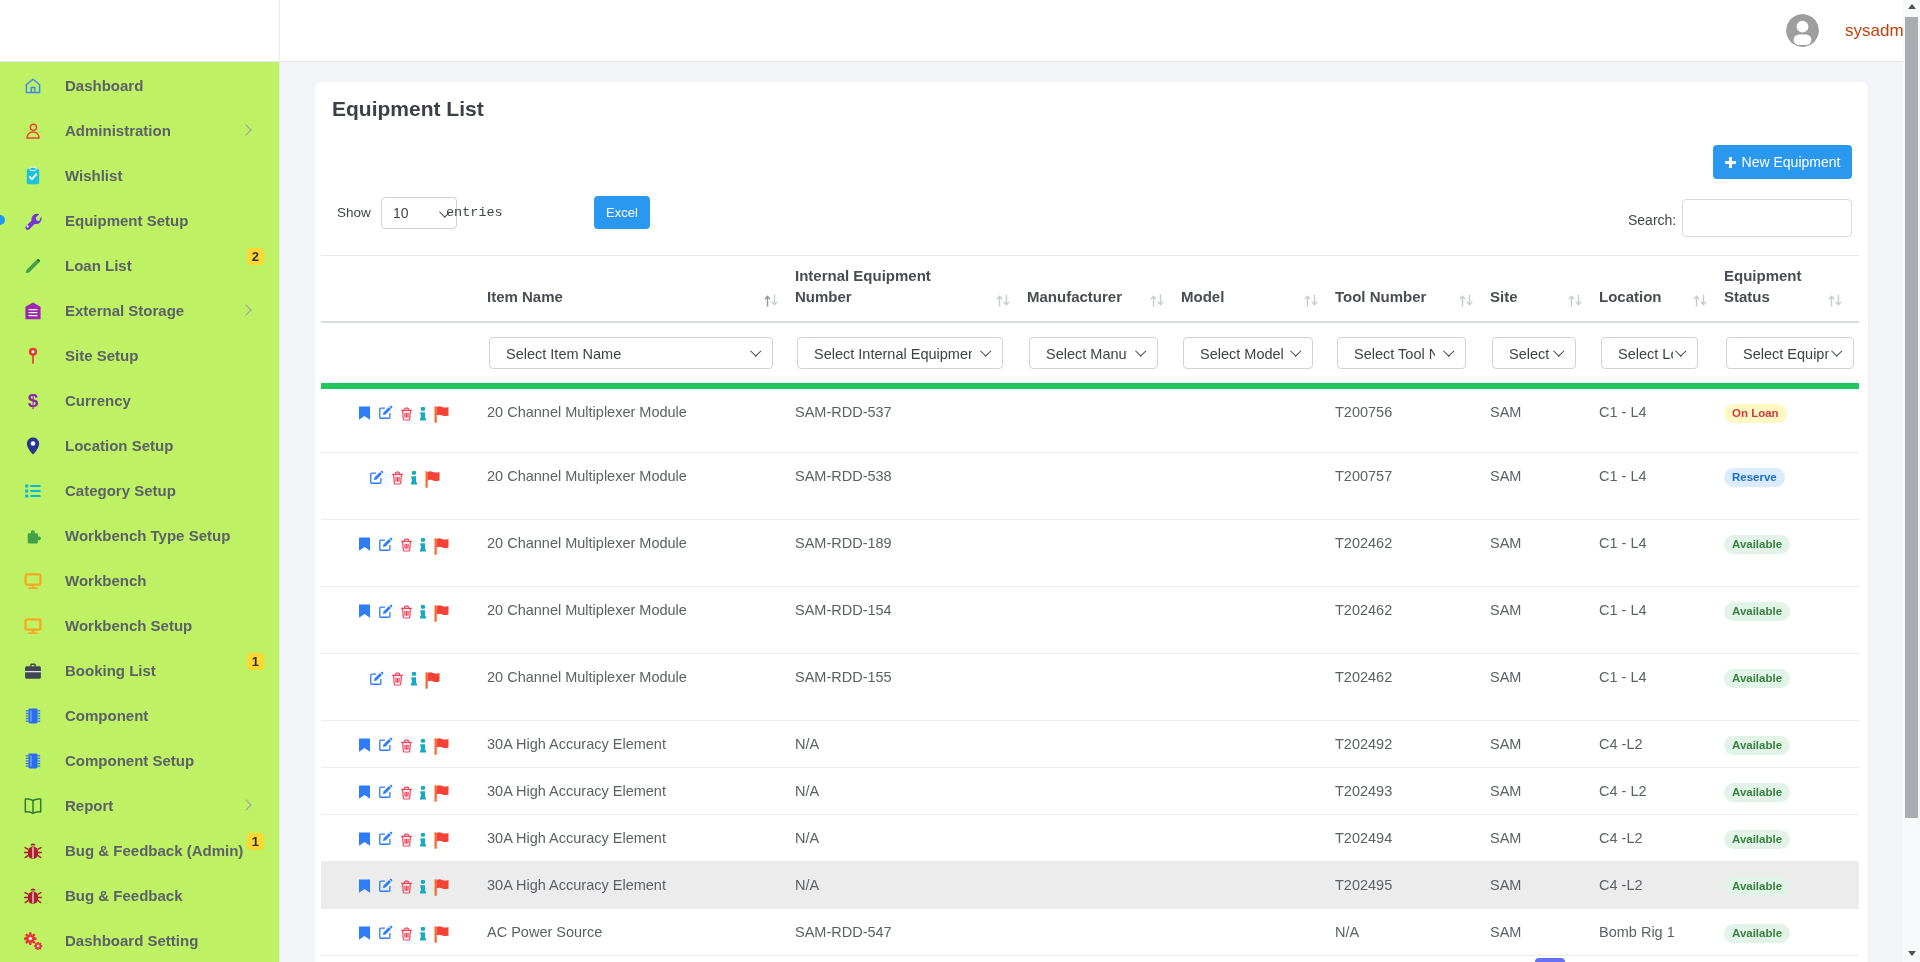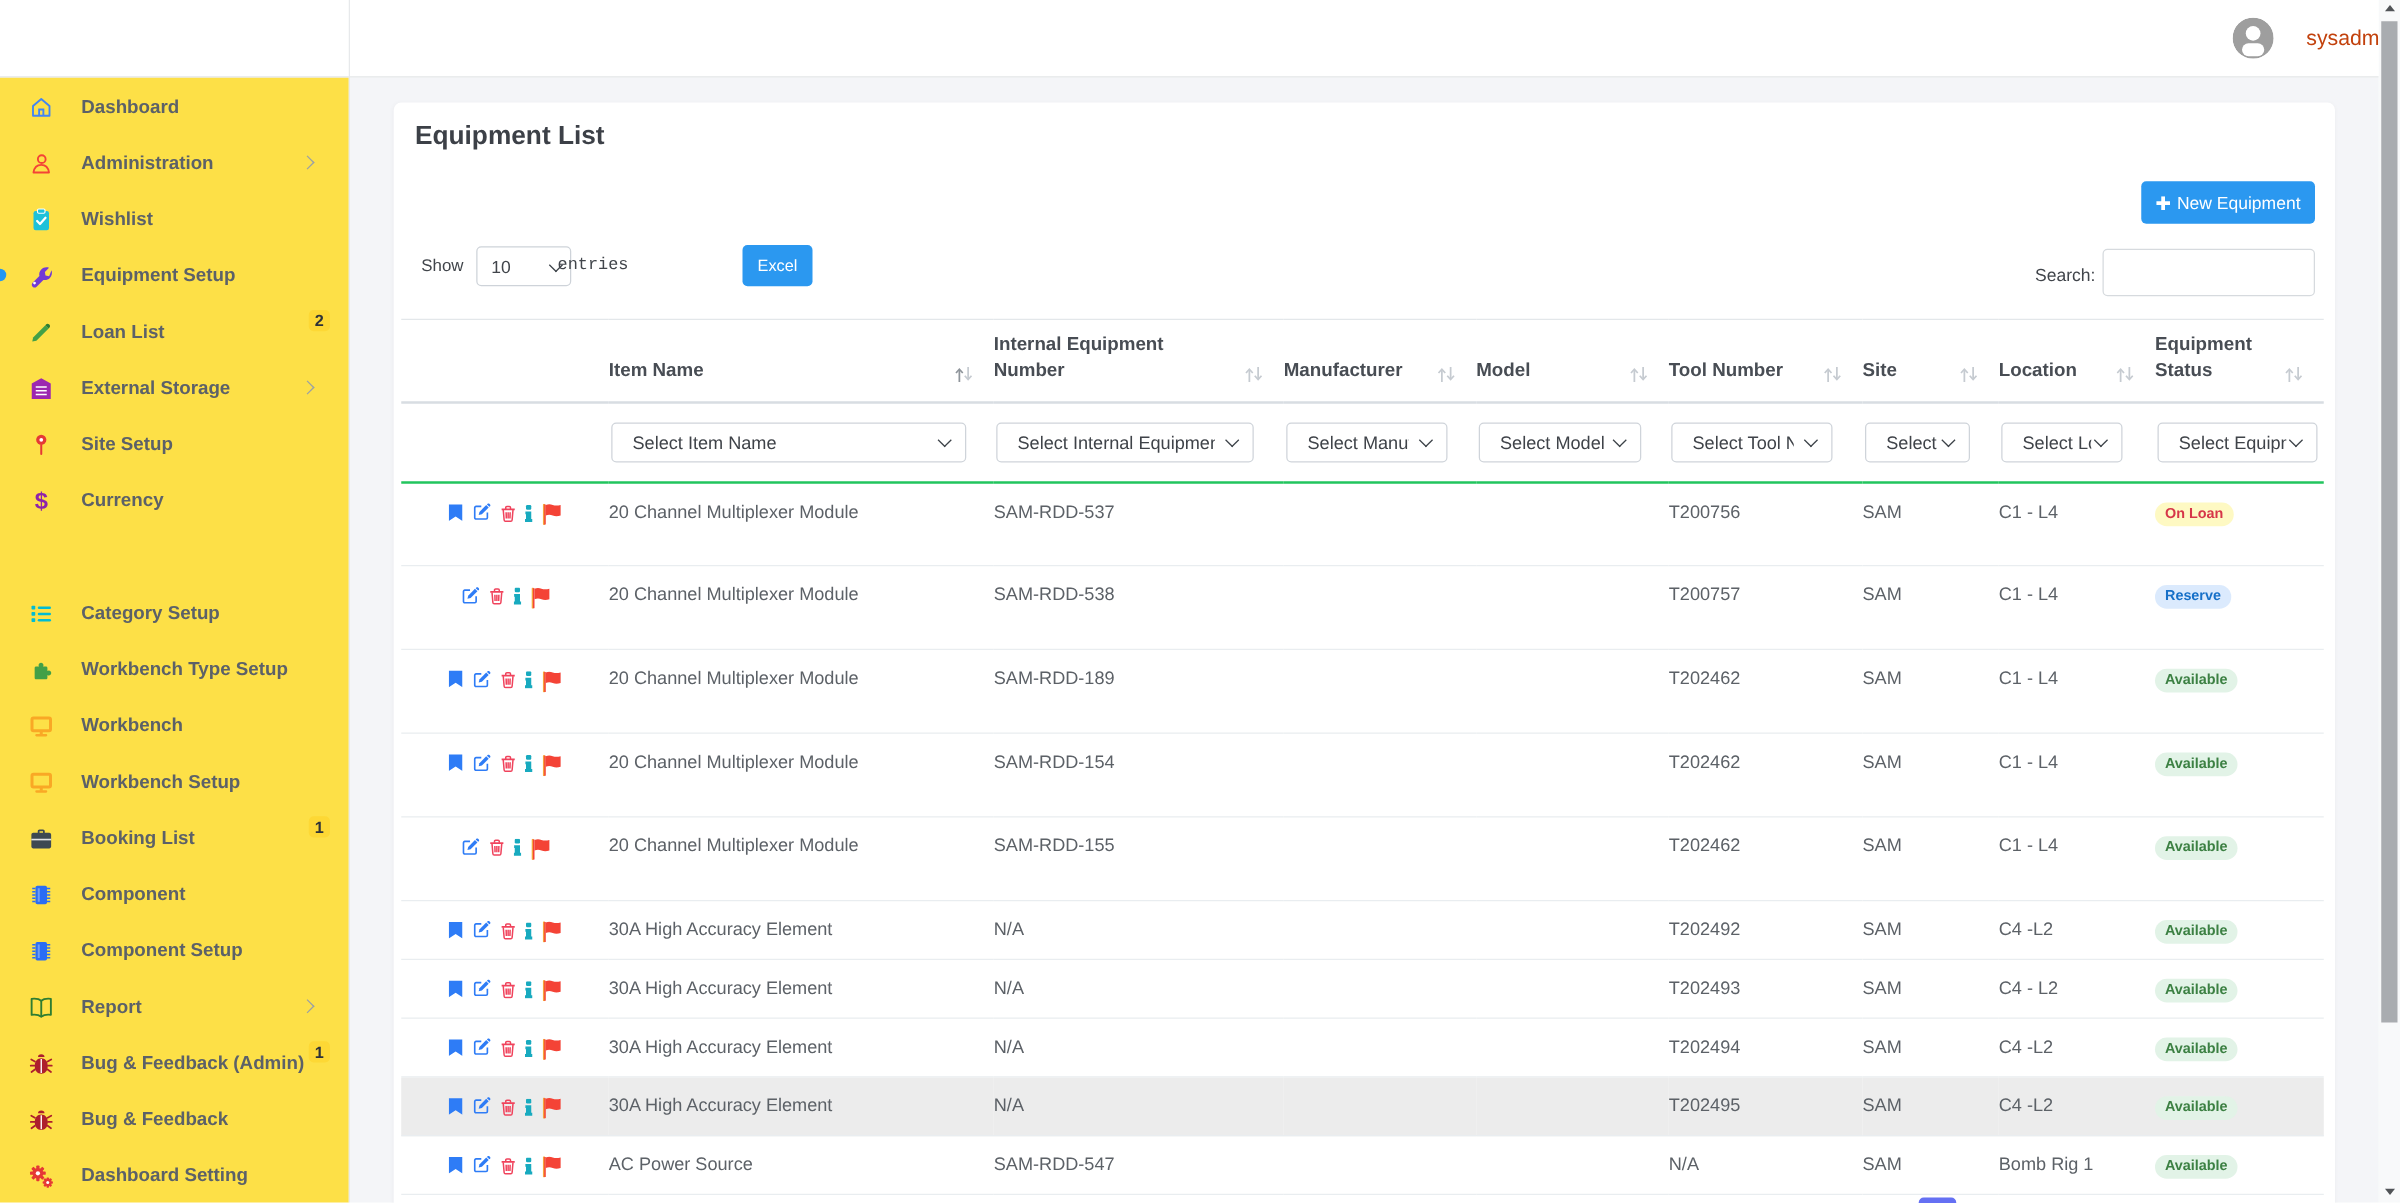--- a/index.html
+++ b/index.html
@@ -4,21 +4,21 @@
 <style>
 * { margin:0; padding:0; box-sizing:border-box; }
 html,body { width:1920px; height:962px; overflow:hidden; background:#fff;
   font-family:"Liberation Sans", sans-serif; }
 #app { position:absolute; left:0; top:0; width:1920px; height:962px; }
 .content { position:absolute; left:280px; top:62px; width:1623px; height:900px; background:#f4f5f8; }
 .topline { position:absolute; left:0; top:61px; width:1903px; height:1px; background:#e4e6e8; z-index:5; }
 .sideline { position:absolute; left:279px; top:0; width:1px; height:962px; background:#e7e9eb; z-index:5; }
 
 
-.sidebar { position:absolute; left:0; top:62px; width:279px; height:900px; background:#fde047; z-index:4; }
+.sidebar { position:absolute; left:0; top:62px; width:279px; height:900px; background:#bef264; z-index:4; }
 .mi { position:absolute; left:0; width:279px; height:45px; }
 .mi .ic { position:absolute; left:23px; top:50%; margin-top:-10px; width:20px; height:20px; }
 .mi .lb { position:absolute; left:65px; top:50%; margin-top:-10px; line-height:20px;
   font-size:15px; font-weight:700; color:#5c6168; white-space:nowrap; }
 .mi .chev { position:absolute; right:29px; top:50%; width:8px; height:8px; margin-top:-5px;
   border-top:1.6px solid #9aa0a6; border-right:1.6px solid #9aa0a6; transform:rotate(45deg); }
 .mi .bdg { position:absolute; right:15px; top:4px; height:17px; line-height:17px; background:#fdd835;
   color:#2f3338; font-size:13px; font-weight:700; border-radius:4px; padding:0 5px; }
 .adot { position:absolute; left:-5px; top:215px; width:10px; height:10px; border-radius:50%; background:#2196f3; z-index:6; }
 
@@ -48,21 +48,21 @@
 .car { position:absolute; right:13px; top:50%; width:7.5px; height:7.5px; margin-top:-5.5px;
   border-right:1.7px solid #3c4248; border-bottom:1.7px solid #3c4248; transform:rotate(45deg); }
 
 
 table { position:absolute; left:6px; top:173px; width:1538px; border-collapse:collapse; table-layout:fixed; }
 th, td { padding:0; font-weight:normal; text-align:left; }
 thead tr.hrow th { vertical-align:bottom; padding-bottom:14px; border-top:1px solid #e3e7ea;
   border-bottom:2px solid #d8dde2; font-size:15px; font-weight:700; color:#484d54; line-height:21px;
   height:66px; position:relative; }
 thead tr.hrow th .sort { position:absolute; right:17px; bottom:9px; }
-thead tr.frow td { height:64px; border-bottom:2px solid #22c55e; vertical-align:middle; }
+thead tr.frow td { height:64px; border-bottom:6px solid #22c55e; vertical-align:middle; }
 .sel { position:relative; height:32px; border:1px solid #cfd4da; border-radius:4px; background:#fff; margin-left:2px; }
 .sel span { position:absolute; left:16px; top:6px; line-height:20px; font-size:14.5px; color:#3f4349;
   white-space:nowrap; overflow:hidden; max-width:calc(100% - 46px); display:inline-block; }
 tbody td { font-size:14.5px; color:#5c6167; line-height:21px; }
 tbody tr { border-bottom:1px solid #e9edf0; }
 tbody tr.tall { height:67px; }
 tbody tr.tall td { vertical-align:top; padding-top:13px; }
 tbody tr.short { height:47px; }
 tbody tr.short td { vertical-align:middle; }
 tbody tr.hl { background:#ececec; }
@@ -155,20 +155,27 @@
             <circle cx="10" cy="5.8" r="1.5" fill="#fff"></circle>
             <rect x="9.2" y="9.6" width="1.6" height="8.4" rx="0.8" fill="#e53935"></rect>
           </svg></span>
         <span class="lb">Site Setup</span>
       </div>
   <div class="mi" style="top:316.5px">
         <span class="ic"><svg width="20" height="20" viewBox="0 0 20 20">
             <text x="10" y="16" font-family="Liberation Sans, sans-serif" font-size="19" font-weight="600" fill="#8e24aa" text-anchor="middle">$</text>
           </svg></span>
         <span class="lb">Currency</span>
+      </div>
+  <div class="mi" style="top:361.5px">
+        <span class="ic"><svg width="20" height="20" viewBox="0 0 20 20">
+            <path d="M10 1.6 C6.6 1.6 3.9 4.3 3.9 7.7 C3.9 12.3 10 18.6 10 18.6 S16.1 12.3 16.1 7.7 C16.1 4.3 13.4 1.6 10 1.6 Z" fill="#283593"></path>
+            <circle cx="10" cy="7.5" r="2.3" fill="#fff"></circle>
+          </svg></span>
+        <span class="lb">Location Setup</span>
       </div>
   <div class="mi" style="top:406.5px">
         <span class="ic"><svg width="20" height="20" viewBox="0 0 20 20">
             <g fill="#00bcd4">
               <rect x="2.2" y="3.6" width="3" height="3" rx="0.6"></rect>
               <rect x="2.2" y="8.6" width="3" height="3" rx="0.6"></rect>
               <rect x="2.2" y="13.6" width="3" height="3" rx="0.6"></rect>
               <rect x="7.2" y="4.1" width="10.6" height="2" rx="1"></rect>
               <rect x="7.2" y="9.1" width="10.6" height="2" rx="1"></rect>
               <rect x="7.2" y="14.1" width="10.6" height="2" rx="1"></rect>

